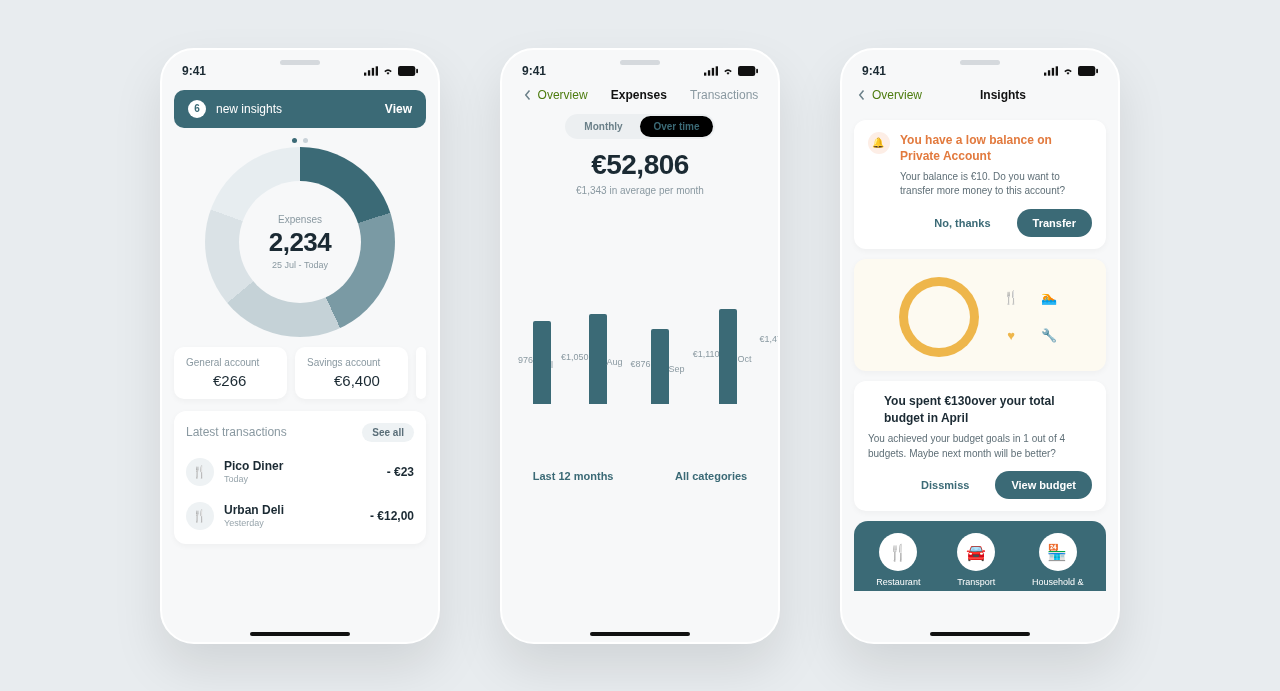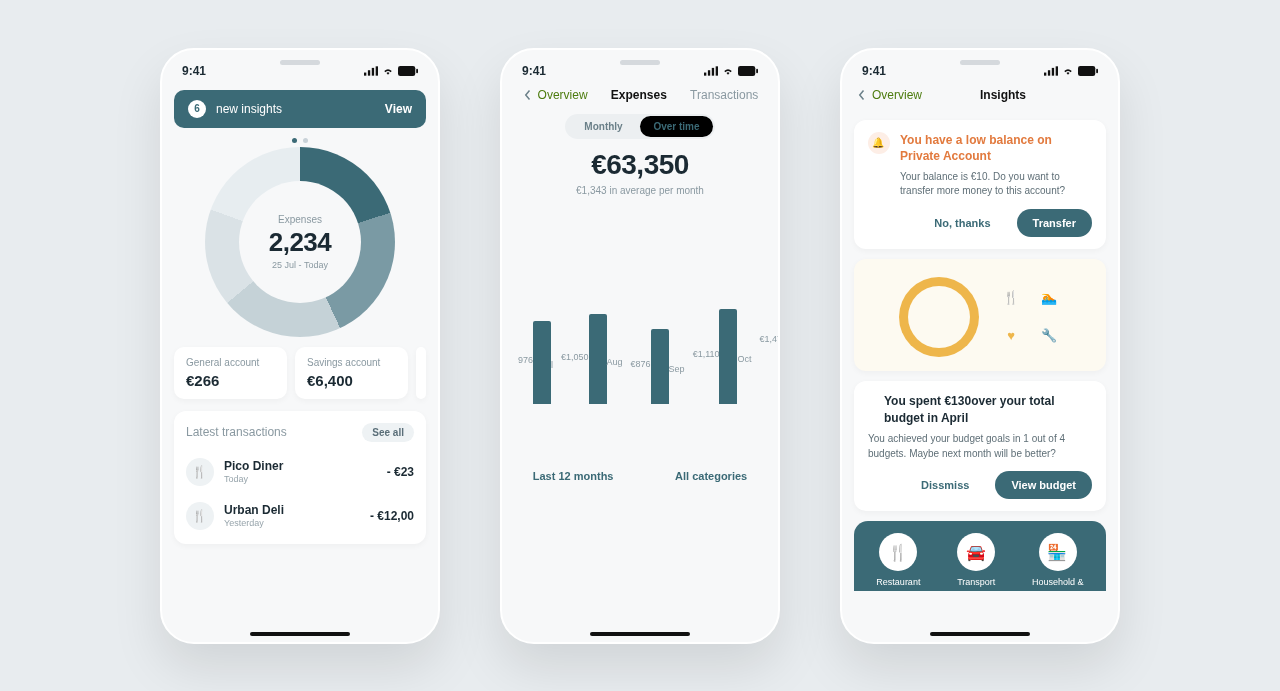--- a/index.html
+++ b/index.html
@@ -57,21 +57,21 @@
   .donut-center .lbl { font-size: 10px; color: #8a99a1; }
   .donut-center .val { font-size: 26px; font-weight: 700; letter-spacing: -0.5px; }
   .donut-center .sub { font-size: 9px; color: #8a99a1; }
 
   .row-cards { display: flex; gap: 8px; padding: 0 12px; }
   .card {
     background: #fff; border-radius: 10px; padding: 10px 12px;
     box-shadow: 0 2px 6px rgba(0,0,0,.04); flex: 1;
   }
   .card .lbl { font-size: 10px; color: #8a99a1; margin-bottom: 4px; }
-  .card .amt { font-size: 15px; font-weight: 700; }
+  .card .amt { font-size: 15px; font-weight: 400; margin-left: 27px; }
   .card.peek { flex: 0 0 10px; padding: 10px 4px; }
 
   .section {
     margin: 12px 12px 0; background: #fff; border-radius: 12px;
     padding: 12px 12px 4px; box-shadow: 0 2px 6px rgba(0,0,0,.04);
   }
   .section-header { display: flex; justify-content: space-between; align-items: center; margin-bottom: 10px; }
   .section-header .title { font-size: 12px; color: #8a99a1; }
   .chip { background: #eef2f4; color: #5a6e78; font-size: 10px; font-weight: 600;
     padding: 4px 10px; border-radius: 12px; }
@@ -251,21 +251,21 @@
     </span>
     <span class="active">Expenses</span>
     <span class="dim">Transactions</span>
   </div>
 
   <div class="seg">
     <div>Monthly</div>
     <div class="on">Over time</div>
   </div>
 
-  <div class="big-amt">€63,350</div>
+  <div class="big-amt">€52,806</div>
   <div class="big-sub">€1,343 in average per month</div>
 
   <div class="chart">
     <div class="bars" id="bars">
         <div class="bar-col">
           <div class="bar-label-top">976</div>
           <div class="bar" style="height: 82.96px;"></div>
           <div class="bar-label-bot">l</div>
         </div>
         <div class="bar-col">

